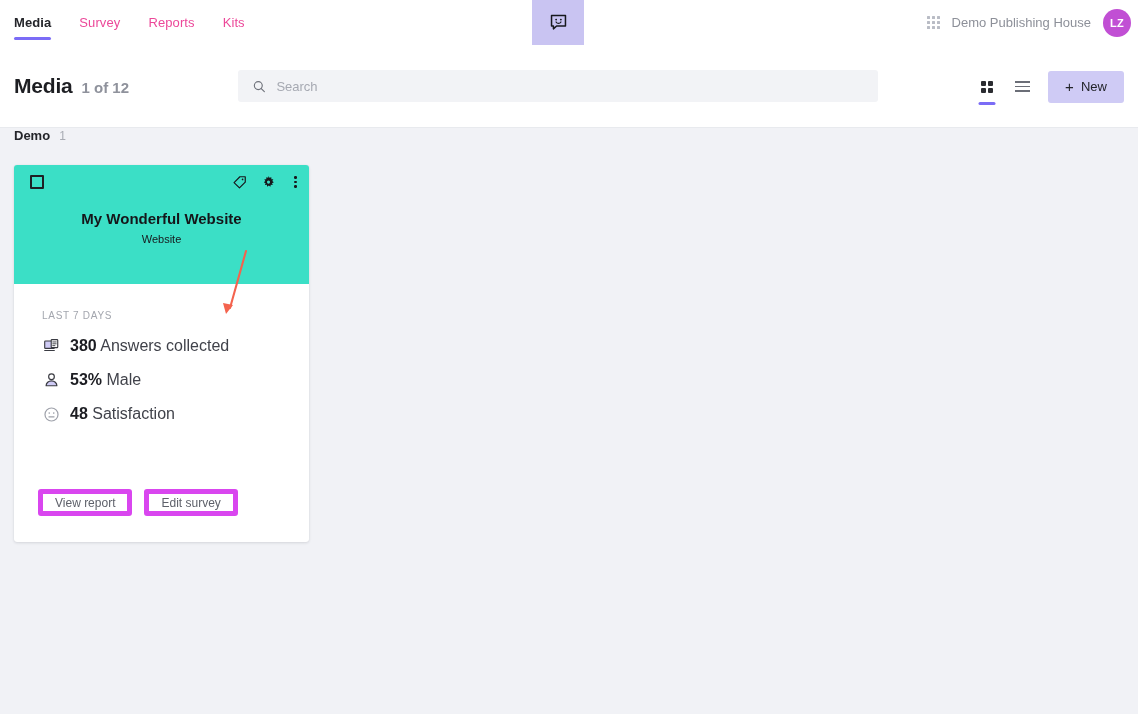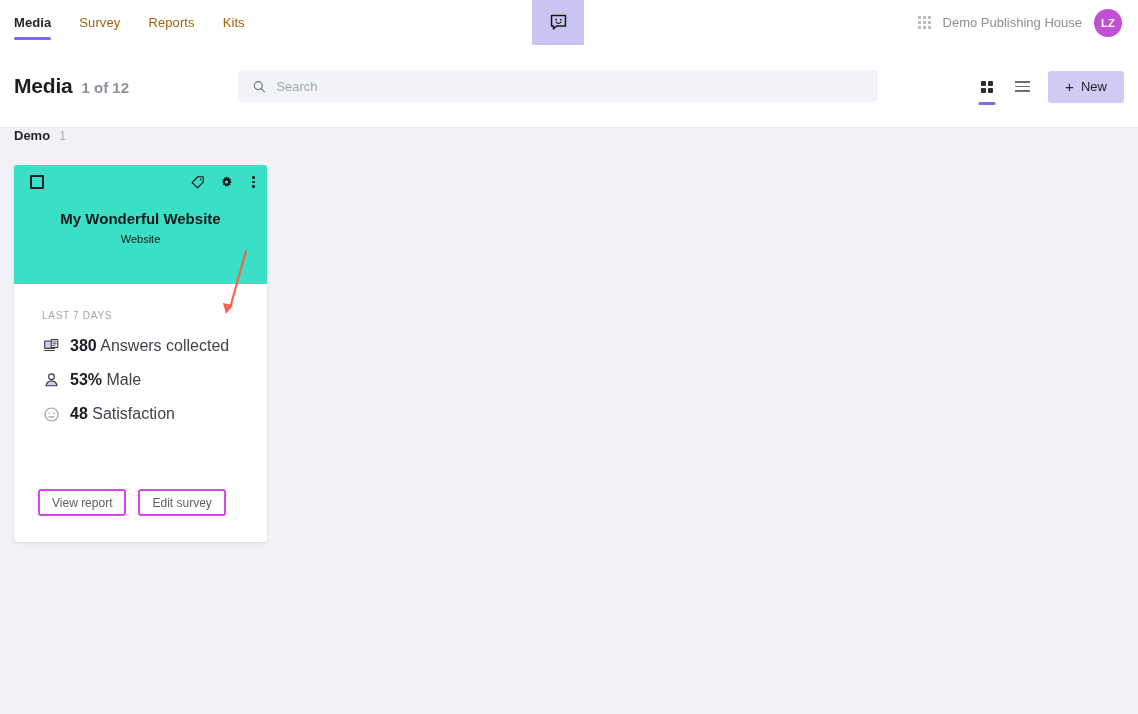--- a/index.html
+++ b/index.html
@@ -15,21 +15,21 @@
     position: relative;
     height: 45px;
     background: #ffffff;
     display: flex;
     align-items: center;
   }
   .nav-tabs { display: flex; align-items: center; padding-left: 14px; height: 45px; }
   .nav-tab {
     position: relative;
     font-size: 13px;
-    color: #a16207;
+    color: #ec4899;
     height: 45px;
     display: flex; align-items: center;
     padding: 0 14px;
     cursor: pointer;
     letter-spacing: .1px;
   }
   .nav-tab:first-child { padding-left: 0; }
   .nav-tab.active { color: #24252a; font-weight: 700; }
   .nav-tab.active::after {
     content: "";
@@ -43,21 +43,21 @@
     position: absolute;
     left: 532px; top: 0;
     width: 52px; height: 45px;
     background: #C9C4F2;
     display: flex; align-items: center; justify-content: center;
     cursor: pointer;
   }
 
   .topbar-right {
     position: absolute;
-    right: 16px; top: 0; height: 45px;
+    right: 7px; top: 0; height: 45px;
     display: flex; align-items: center; gap: 12px;
   }
   .grid-dots {
     display: grid;
     grid-template-columns: repeat(3, 3px);
     grid-template-rows: repeat(3, 3px);
     gap: 2px;
     cursor: pointer;
   }
   .grid-dots i { background: #b9bcc5; border-radius: .5px; display: block; width:3px; height:3px;}
@@ -148,21 +148,21 @@
     cursor: pointer;
   }
 
   .group-head { display: flex; align-items: baseline; gap: 9px; }
   .group-name { font-size: 13px; font-weight: 700; color: #24252a; }
   .group-count { font-size: 12px; color: #a8abb3; }
 
   
   .card {
     margin-top: 22px;
-    width: 253px;
+    width: 295px;
     background: #ffffff;
     border-radius: 3px;
     box-shadow: 0 1px 3px rgba(20,25,40,.12), 0 0 1px rgba(20,25,40,.10);
     overflow: hidden;
   }
   .card-banner {
     height: 119px;
     background: #3BDFC6;
     position: relative;
     display: flex; flex-direction: column;
@@ -191,21 +191,21 @@
   .card-body { padding: 26px 24px 0 28px; }
   .stats-label { font-size: 10px; letter-spacing: .7px; color: #a3a6ae; }
   .stat-row { display: flex; align-items: center; gap: 10px; margin-top: 16px; }
   .stat-icon { width: 18px; height: 18px; display: flex; align-items: center; justify-content: center; flex: 0 0 18px; }
   .stat-text { font-size: 16px; color: #40424a; }
   .stat-text b { color: #1c1d22; font-weight: 700; }
 
   .card-actions { display: flex; gap: 12px; padding: 66px 24px 26px 24px; }
   .ghost-btn {
     height: 27px; background: #fff;
-    border: 2px solid #d946ef; border-radius: 3px;
+    border: 5px solid #d946ef; border-radius: 3px;
     font-size: 12px; color: #5e616a;
     font-family: "Liberation Sans", sans-serif;
     padding: 0 12px; cursor: pointer;
   }
 
   
   .annotation { position: absolute; left: 0; top: 0; pointer-events: none; }
 </style>
 </head>
 <body>

